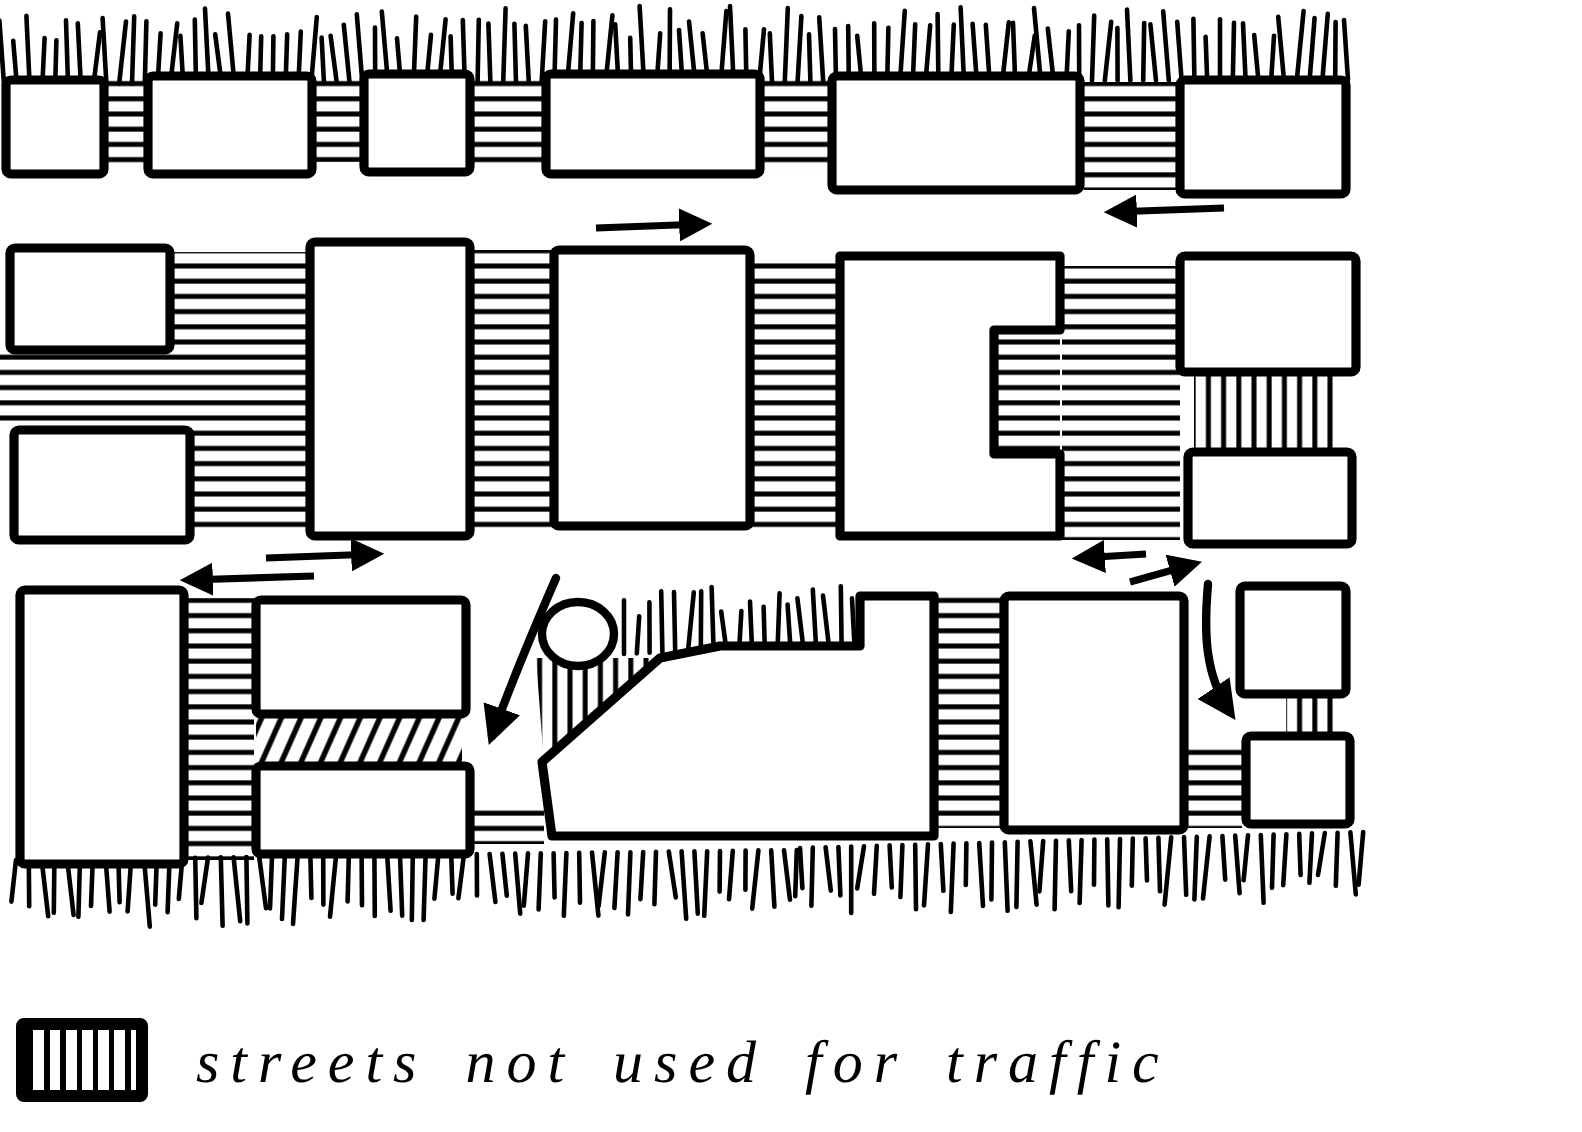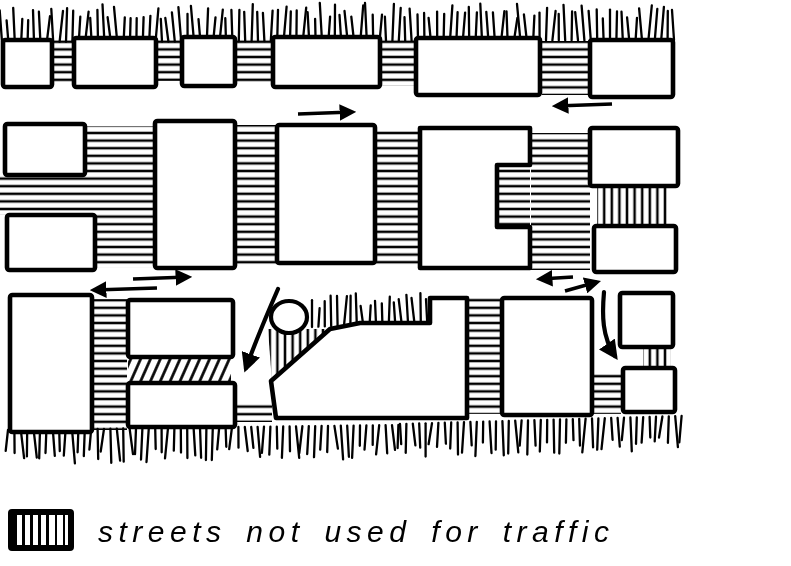--- a/index.html
+++ b/index.html
@@ -4,21 +4,21 @@
 <style>
   html, body {
     margin: 0; padding: 0;
     width: 791px; height: 566px;
     background: #ffffff;
     overflow: hidden;
   }
   .stage {
     position: relative;
     width: 791px; height: 566px;
-    font-family: Liberation Sans, sans-serif;
+    font-family: Liberation Serif, serif;
   }
   .diagram-svg {
     position: absolute; left: 0; top: 0;
     display: block;
   }
   .legend {
     position: absolute;
     left: 8px; top: 509px;
     display: flex;
     align-items: center;

